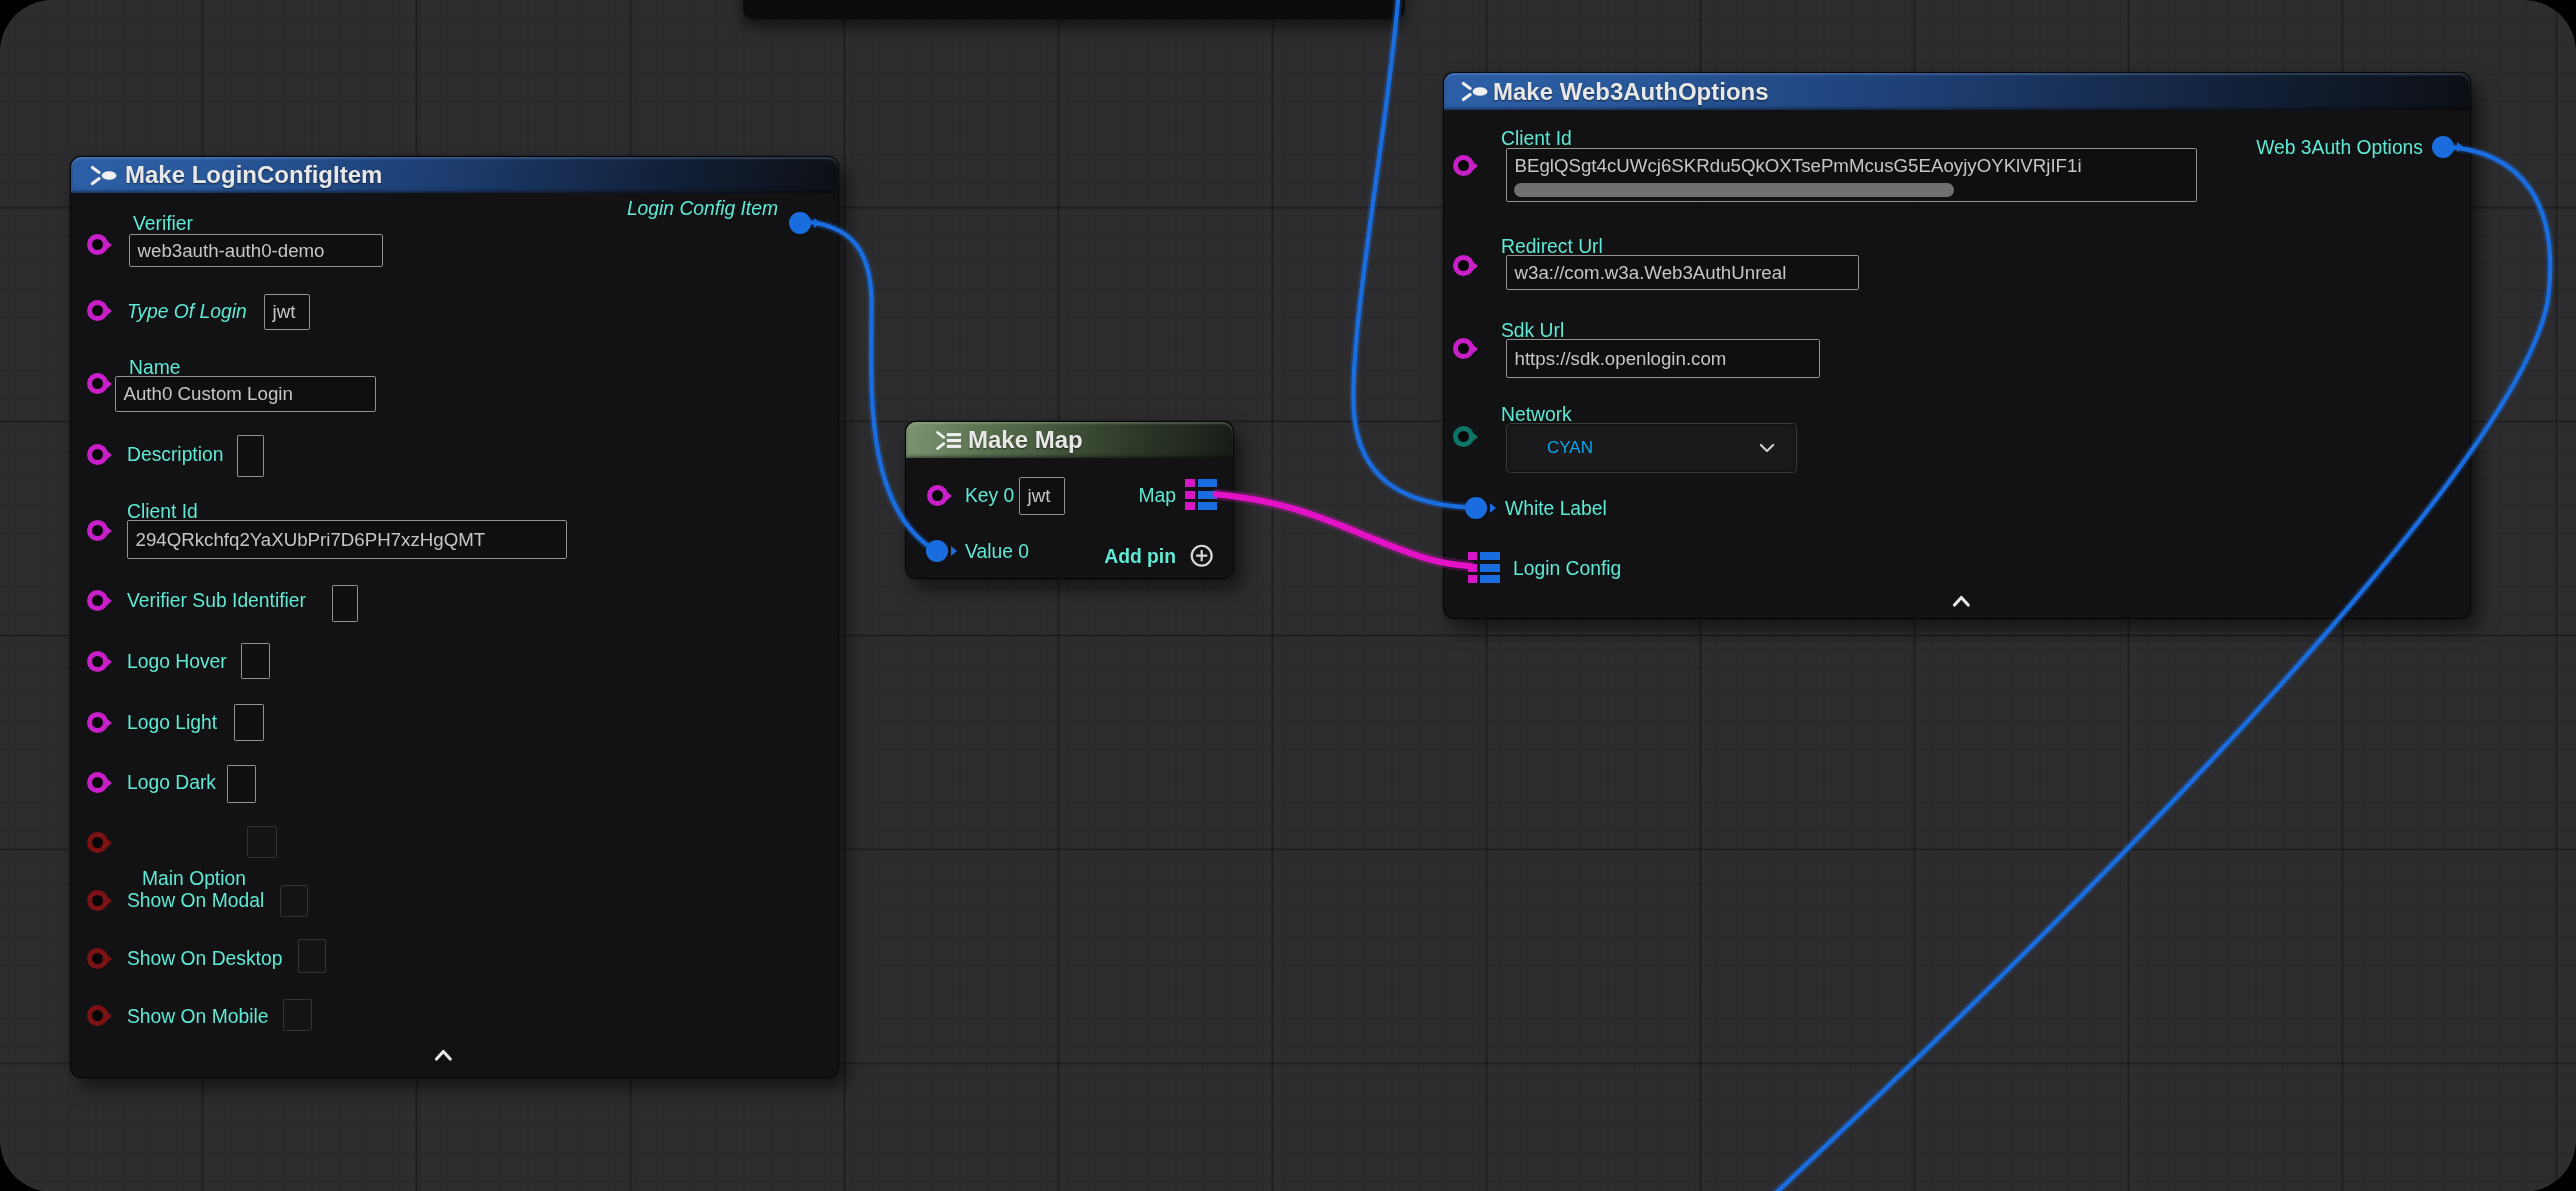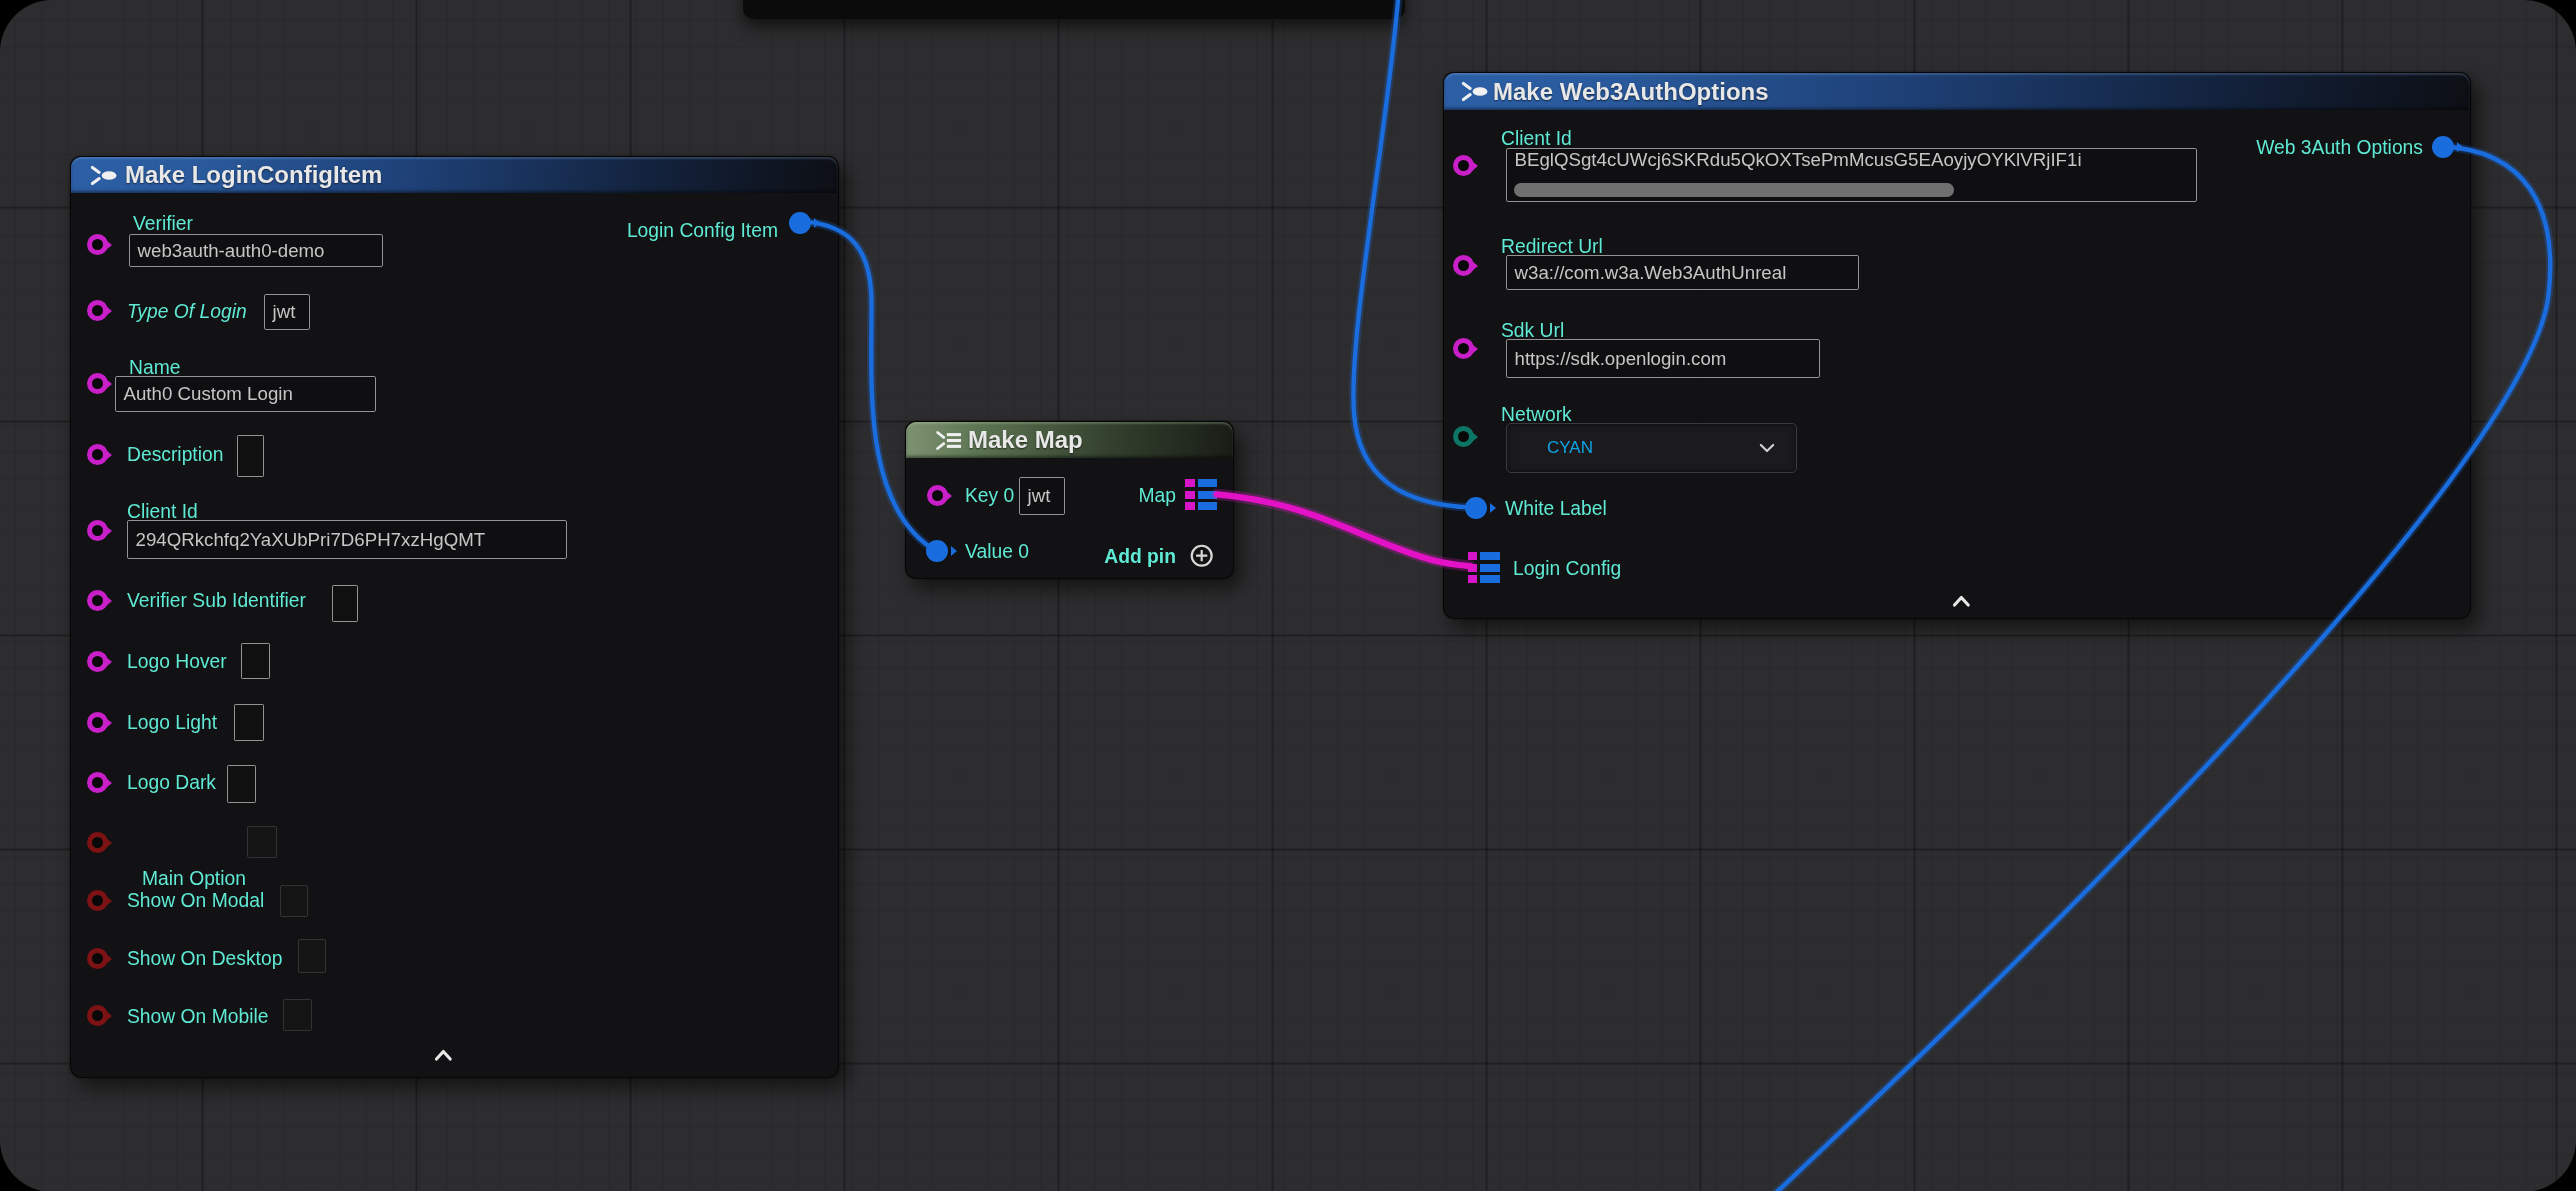--- a/index.html
+++ b/index.html
@@ -116,21 +116,21 @@
     <div class="cb" style="left:209px;top:728px;width:28px;height:32px;"></div>
 
     <div class="pin" style="--pc:#7d1214;left:15.6px;top:791px;"></div>
     <span class="lbl" style="left:56px;top:789px;">Show On Desktop</span>
     <div class="cb" style="left:227px;top:782px;width:28px;height:34px;"></div>
 
     <div class="pin" style="--pc:#7d1214;left:15.6px;top:848px;"></div>
     <span class="lbl" style="left:56px;top:847px;">Show On Mobile</span>
     <div class="cb" style="left:212px;top:842px;width:29px;height:32px;"></div>
 
-    <span class="lbl" style="right:60px;top:61px;">Login Config Item</span>
+    <span class="lbl" style="right:60px;top:39px;font-style:italic;">Login Config Item</span>
     <div class="dot" style="--pc:#1a6dde;left:718px;top:55px;"></div>
 
     <span class="chev" style="left:363px;top:892px;">
       <svg width="18.7" height="12.5" viewBox="0 0 30 20">
           <polyline points="4,16 15,4 26,16" stroke="#e8e8e8" stroke-width="5" fill="none" stroke-linecap="round" stroke-linejoin="round"></polyline>
         </svg>
     </span>
   </div>
 
   <div class="node" style="left:905px;top:421px;width:327px;height:156px;border-radius:11px;">
@@ -184,21 +184,21 @@
         <svg width="29" height="21" viewBox="0 0 46 34">
             <path d="M5 4 L16 12 M16 22 L5 30" stroke="#f0f0f0" stroke-width="5" fill="none" stroke-linecap="round"></path>
             <ellipse cx="32" cy="17" rx="12" ry="7" fill="#f0f0f0"></ellipse>
           </svg>
       </span>
       <span class="title" style="left:49px;top:5px;">Make Web3AuthOptions</span>
     </div>
 
     <span class="lbl" style="left:57px;top:53px;">Client Id</span>
     <div class="pin" style="--pc:#c81fc8;left:8.7px;top:82px;"></div>
-    <div class="tb" style="left:62px;top:75px;width:691px;height:54px;align-items:flex-start;padding-top:0;">BEglQSgt4cUWcj6SKRdu5QkOXTsePmMcusG5EAoyjyOYKlVRjIF1i</div>
+    <div class="tb" style="left:62px;top:75px;width:691px;height:54px;align-items:flex-start;padding-top:6px;">BEglQSgt4cUWcj6SKRdu5QkOXTsePmMcusG5EAoyjyOYKlVRjIF1i</div>
     <div style="position:absolute;left:70px;top:110px;width:440px;height:13.7px;background:#707070;border-radius:6.9px;z-index:2;"></div>
 
     <span class="lbl" style="left:57px;top:161px;">Redirect Url</span>
     <div class="pin" style="--pc:#c81fc8;left:8.7px;top:182px;"></div>
     <div class="tb" style="left:62px;top:182px;width:353px;height:35px;">w3a://com.w3a.Web3AuthUnreal</div>
 
     <span class="lbl" style="left:57px;top:245px;">Sdk Url</span>
     <div class="pin" style="--pc:#c81fc8;left:8.7px;top:265px;"></div>
     <div class="tb" style="left:62px;top:266px;width:314px;height:39px;">https://sdk.openlogin.com</div>
 

